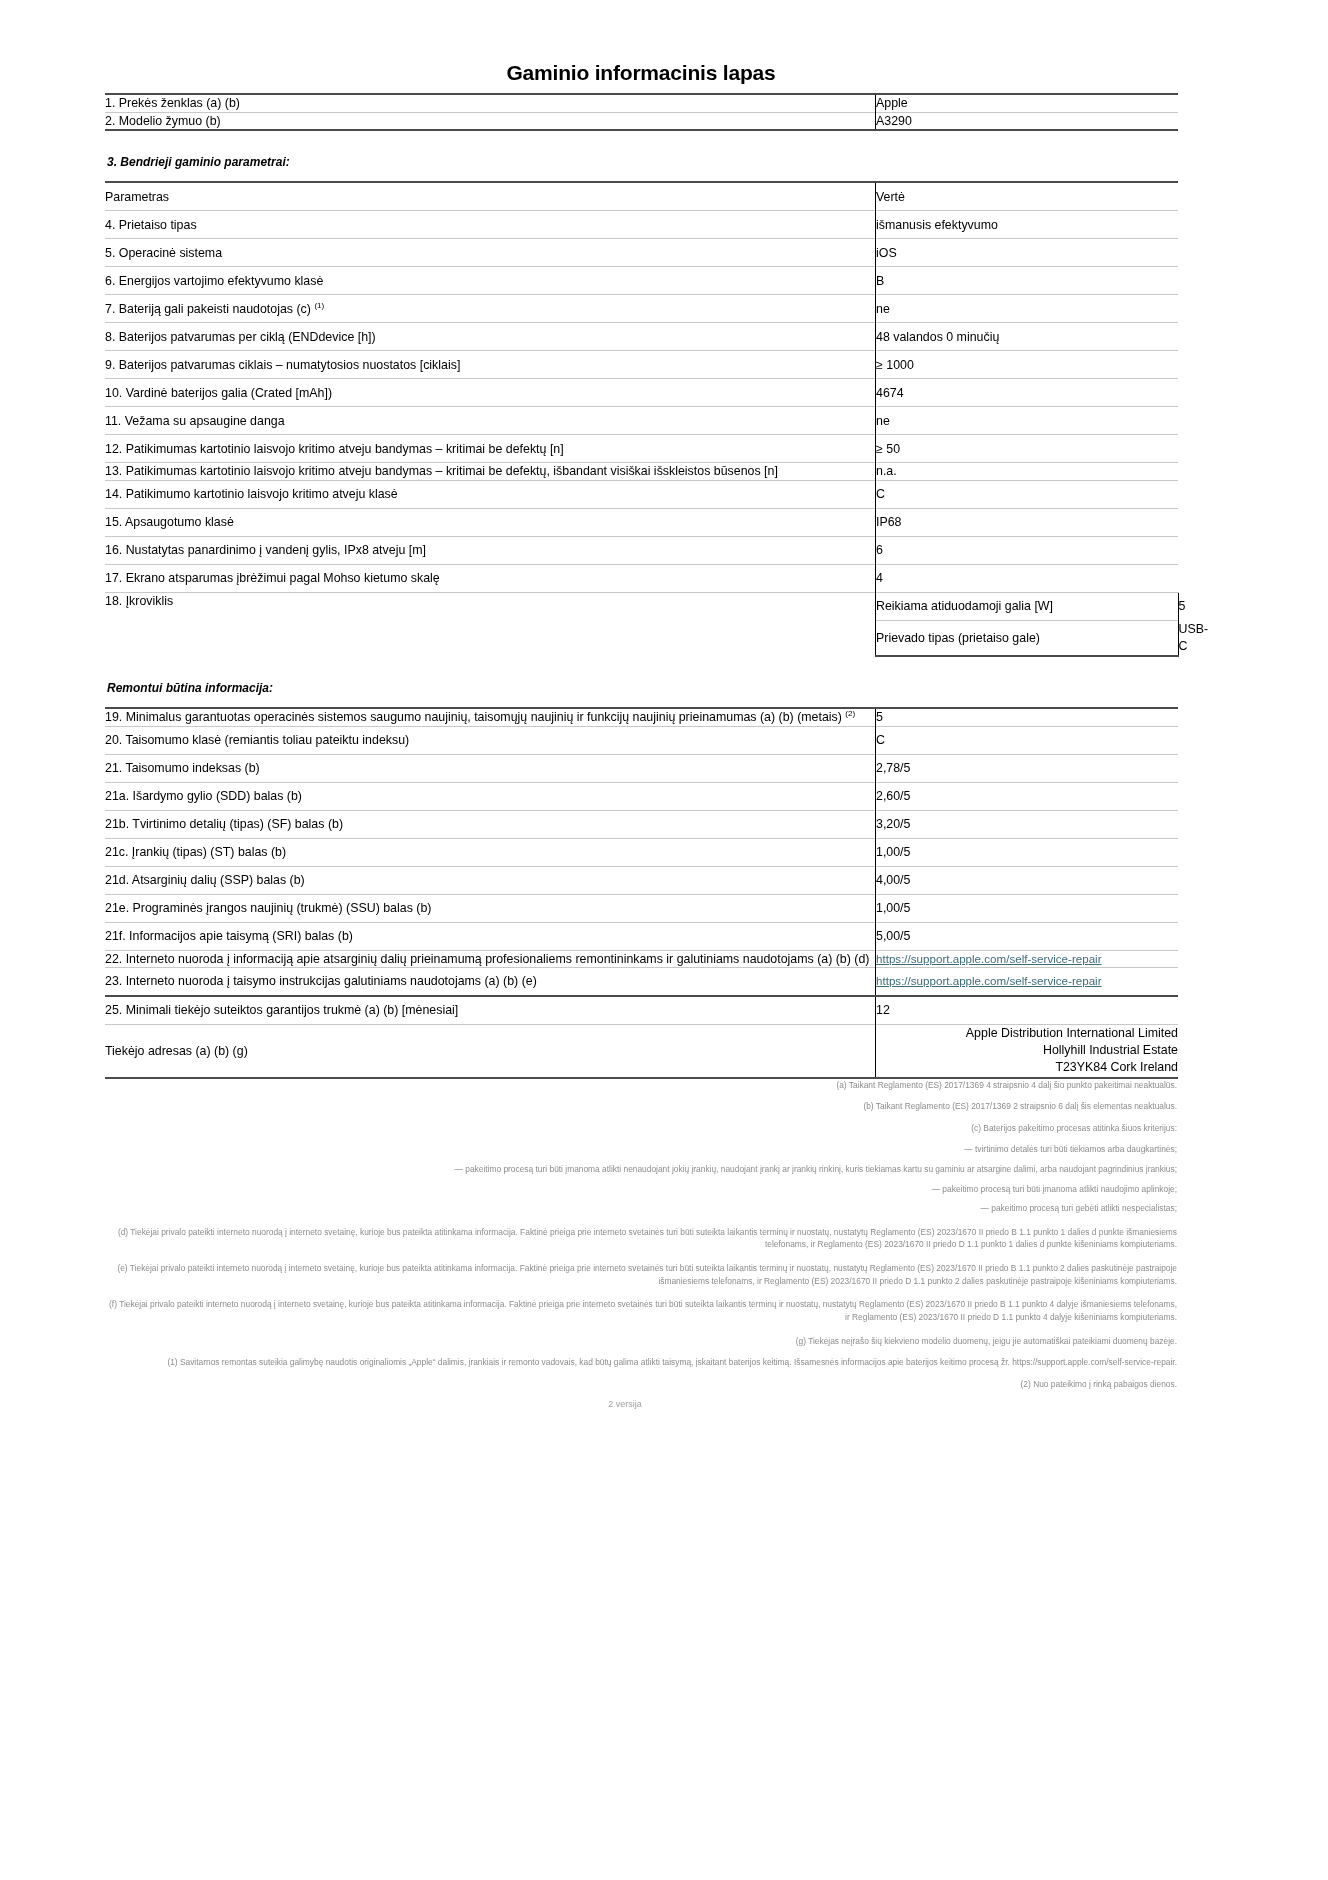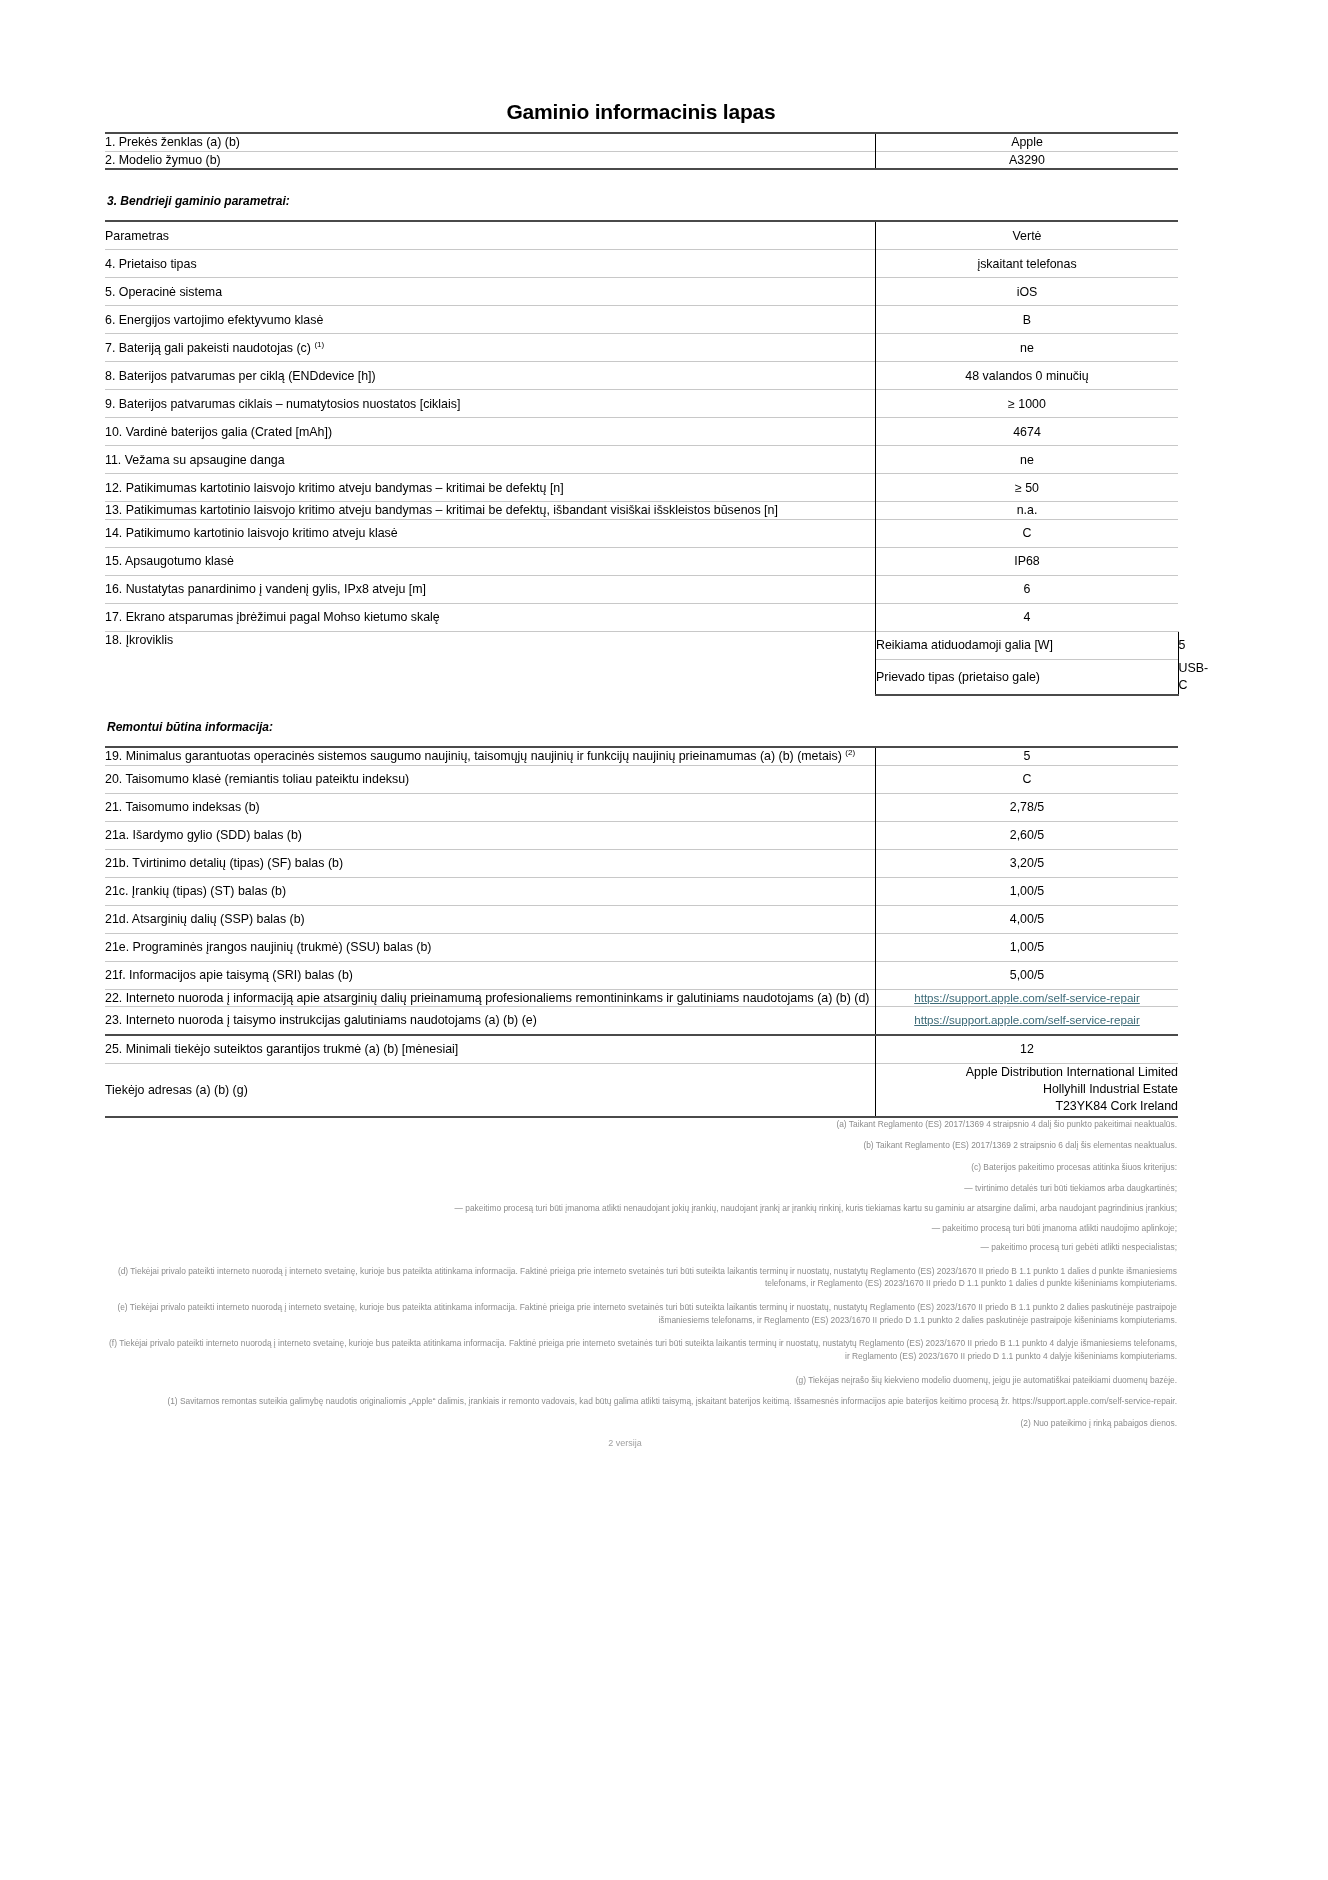--- a/index.html
+++ b/index.html
@@ -21,21 +21,21 @@
     top: 0;
     width: 1072px;
   }
 
   
   .doc-title {
     text-align: center;
     font-size: 21px;
     font-weight: bold;
     letter-spacing: -0.2px;
-    margin-top: 100px;
+    margin-top: 61px;
     margin-bottom: 8px;
   }
 
   
   table.dt {
     width: 1072px;
     border-collapse: collapse;
     table-layout: fixed;
     font-size: 12.4px;
   }
@@ -45,21 +45,21 @@
   }
   .c-label   { width: 770px; }
   .c-sub     { width: 352px; }
   .c-value   { width: 302px; }
 
   .lbl {
     padding: 6px 6px 6px 4px;
     line-height: 1.35;
   }
   .val {
-    text-align: center;
+    text-align: left;
     padding: 6px 4px;
     line-height: 1.35;
   }
   .val.addr {
     text-align: right;
     padding-left: 8px;
     line-height: 1.38;
   }
 
   
@@ -137,21 +137,21 @@
 
   <table class="dt">
     <tbody>
         <tr>
       <td class="c-label lbl rowtop-thick tall">Parametras</td>
       <td class="c-value val rowtop-thick tall vline">Vertė</td>
     </tr>
 
     <tr>
       <td class="c-label lbl rowtop-thin tall">4. Prietaiso tipas</td>
-      <td class="c-value val rowtop-thin tall vline">įskaitant telefonas</td>
+      <td class="c-value val rowtop-thin tall vline">išmanusis efektyvumo</td>
     </tr>
     <tr>
       <td class="c-label lbl rowtop-thin tall">5. Operacinė sistema</td>
       <td class="c-value val rowtop-thin tall vline">iOS</td>
     </tr>
     <tr>
       <td class="c-label lbl rowtop-thin tall">6. Energijos vartojimo efektyvumo klasė</td>
       <td class="c-value val rowtop-thin tall vline">B</td>
     </tr>
     <tr>

